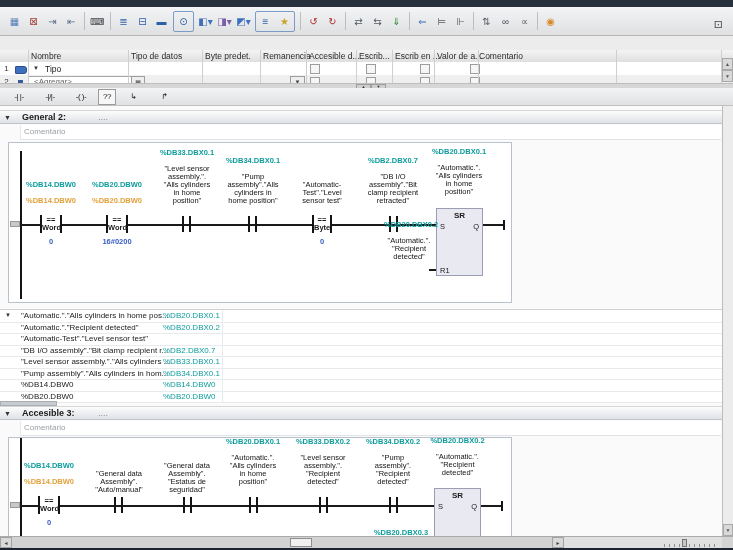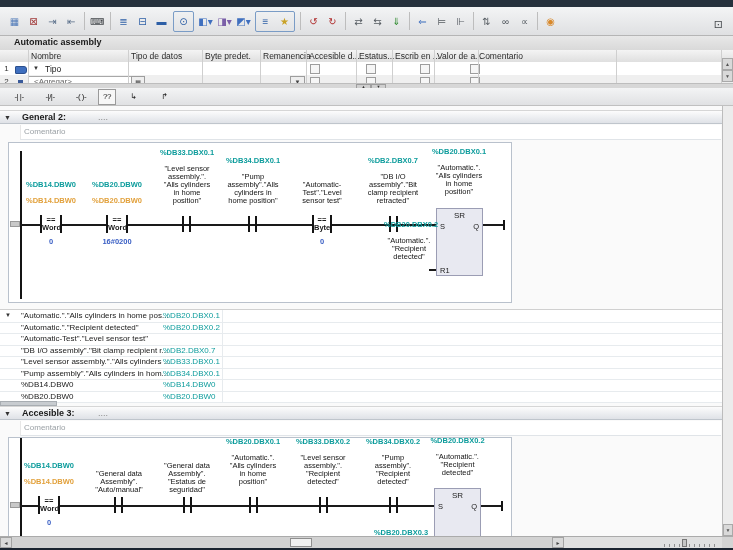--- a/index.html
+++ b/index.html
@@ -66,21 +66,21 @@
   .el{position:absolute;top:0;height:100%;}
   .stk{position:absolute;left:0;right:0;text-align:center;font-size:7.5px;line-height:8px;white-space:pre-line;color:#141414;}
   .addr{color:#0d9c9c;font-weight:bold;}
   .addr2{color:#e2a13c;font-weight:bold;}
   .lbl{color:#141414;}
   .contact{position:absolute;width:9px;height:16px;border-left:2px solid #141414;border-right:2px solid #141414;box-sizing:border-box;}
   .cmpbox{position:absolute;height:18px;border-left:2px solid #141414;border-right:2px solid #141414;
           background:#fff;font-size:7.5px;line-height:8px;text-align:center;padding-top:1px;font-weight:bold;box-sizing:border-box;}
   .val{position:absolute;text-align:center;font-size:7.5px;font-weight:bold;color:#3a5fc4;}
   .srbox{position:absolute;background:#e8e9f1;border:1px solid #9b9db4;font-size:7.5px;box-sizing:border-box;}
-  .srtitle{position:absolute;top:2px;left:0;right:0;text-align:center;font-weight:normal;font-size:8px;}
+  .srtitle{position:absolute;top:2px;left:0;right:0;text-align:center;font-weight:bold;font-size:8px;}
   .srs{position:absolute;left:3px;top:13px;} .srq{position:absolute;right:3px;top:13px;} .srr1{position:absolute;left:3px;bottom:0;}
   
   .varlist{position:absolute;left:0;width:722px;background:#fff;border-top:1px solid #d0d0d0;}
   .vrow{position:absolute;left:0;width:722px;height:11.5px;border-bottom:1px solid #e7ebee;}
   .vname{position:absolute;left:21px;top:1px;font-size:8px;white-space:nowrap;}
   .vaddr{position:absolute;left:163px;top:1px;font-size:8px;color:#0d9c9c;white-space:nowrap;}
   .vexp{position:absolute;left:5px;top:2px;font-size:6px;color:#333;}
   .vcol{position:absolute;top:0;width:1px;background:#e7ebee;}
   .grip{position:absolute;left:0;width:57px;height:5px;background:#c8ccd0;border:1px solid #a8adb2;box-sizing:border-box;}
   
@@ -144,34 +144,31 @@
     <span class="tbi" style="color: rgb(85, 91, 97);">⊩</span>
     <i class="sep"></i>
     <span class="tbi" style="color: rgb(85, 91, 97);">⇅</span>
     <span class="tbi" style="color: rgb(85, 91, 97);">∞</span>
     <span class="tbi" style="color: rgb(85, 91, 97);">∝</span>
     <i class="sep"></i>
     <span class="tbi" style="color: rgb(216, 136, 42);">◉</span>
     <span class="winicon">⊡</span>
   </div>
 
-  <div class="doctitle">
-    <span>Automatic assembly</span>
-  </div>
 
   <div class="tagtable">
     <div class="numcol"></div>
     <div class="iconcol"></div>
     <div class="thead">
       <span class="th" style="left:31px">Nombre</span>
       <span class="th" style="left:131px">Tipo de datos</span>
       <span class="th" style="left:205px">Byte predet.</span>
       <span class="th" style="left:263px">Remanencia</span>
       <span class="th" style="left:309px">Accesible d...</span>
-      <span class="th" style="left:359px">Estatus...</span>
+      <span class="th" style="left:359px">Escrib...</span>
       <span class="th" style="left:395px">Escrib en ...</span>
       <span class="th" style="left:437px">Valor de a...</span>
       <span class="th" style="left:479px">Comentario</span>
     </div>
     <div class="trow" style="top:12px;background:#fff">
       <span class="rownum">1</span>
       <span class="tagicon"></span>
       <span class="expander">▼</span>
       <span class="rowname">Tipo</span>
       <span class="cb" style="left:310px"></span>

